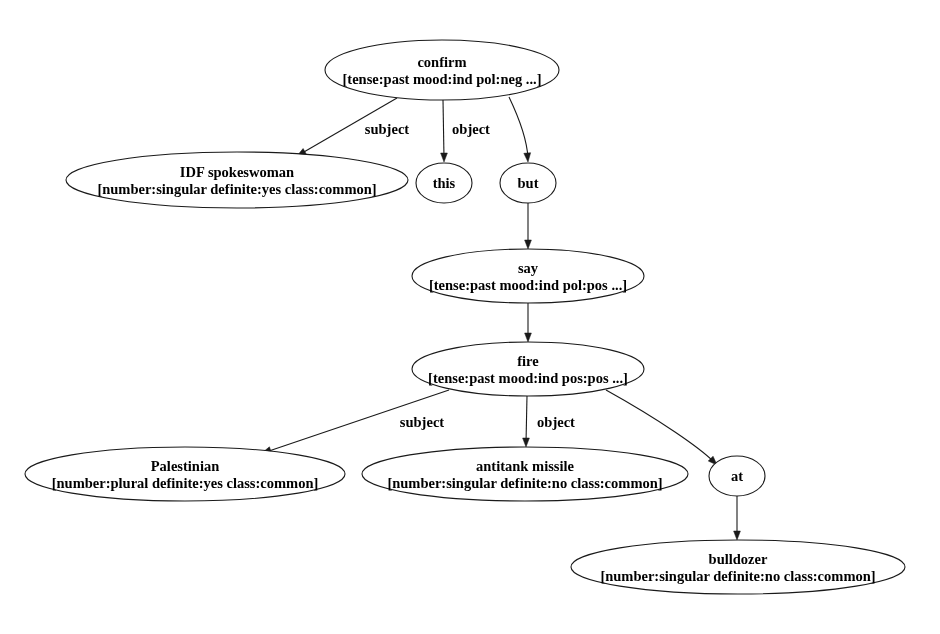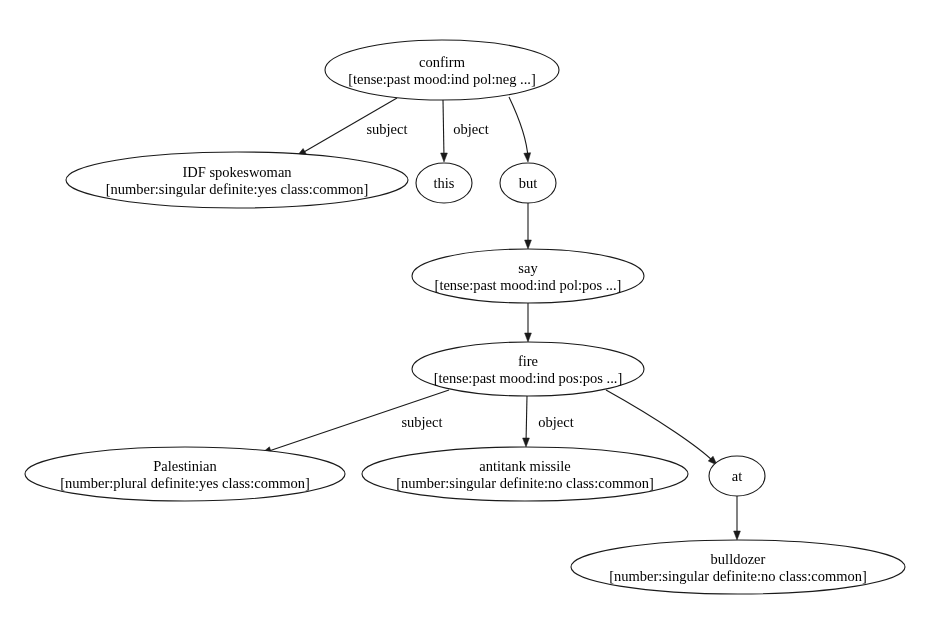--- a/index.html
+++ b/index.html
@@ -7,20 +7,21 @@
     padding: 0;
     background: #ffffff;
   }
   #canvas-wrap {
     position: relative;
     width: 940px;
     height: 634px;
     background: #ffffff;
     overflow: hidden;
     font-family: "Liberation Serif", "DejaVu Serif", serif;
+    font-weight: bold;
   }
   svg#graph {
     display: block;
     width: 940px;
     height: 634px;
   }
   .node-ellipse {
     fill: #ffffff;
     stroke: #1a1a1a;
     stroke-width: 1.1;

